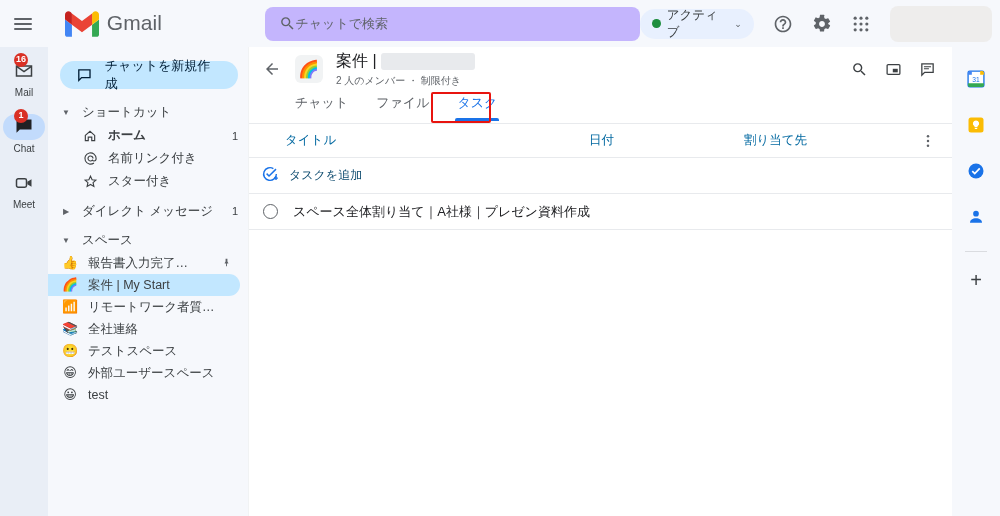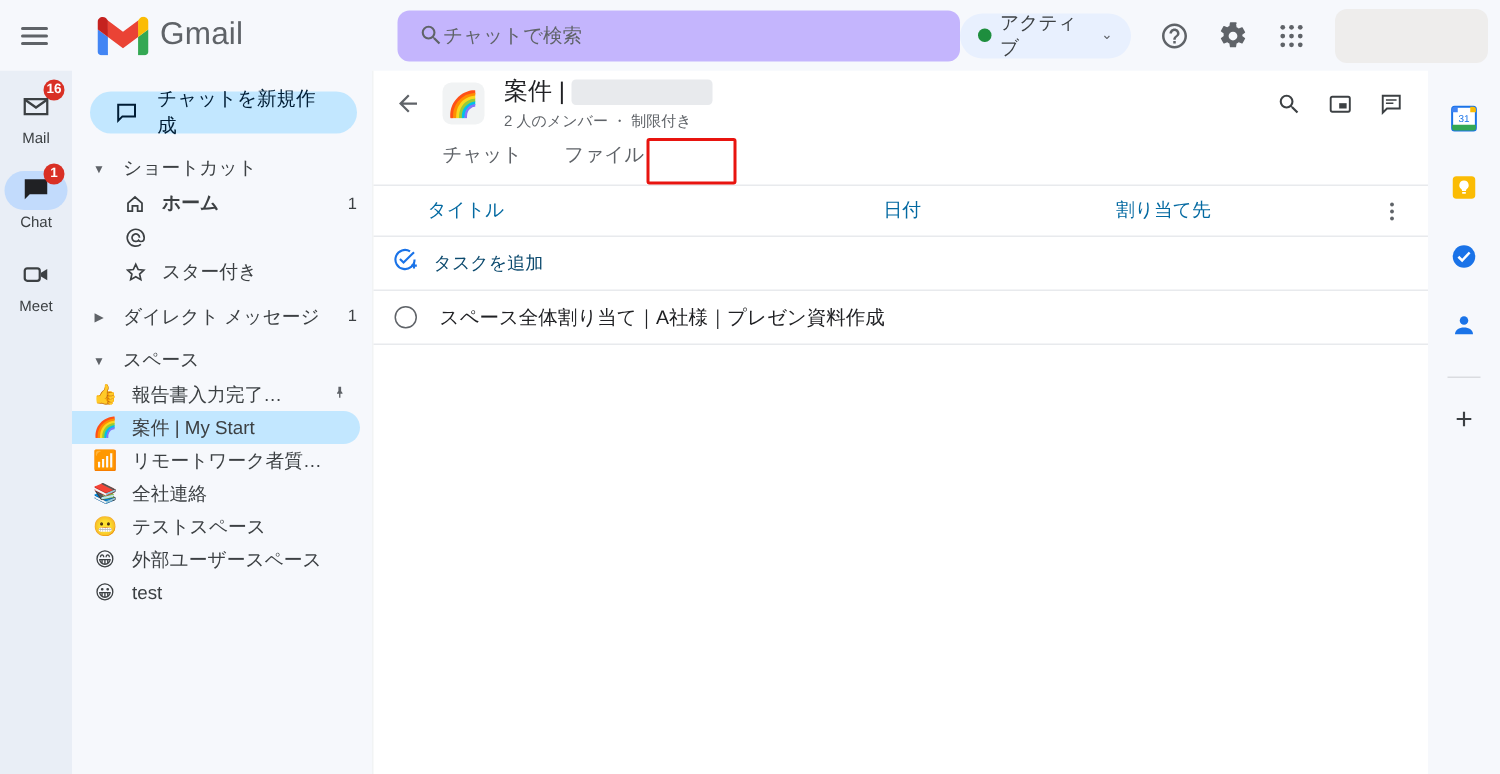--- a/index.html
+++ b/index.html
@@ -88,21 +88,21 @@
     cursor: pointer; margin-bottom: 6px; position: relative;
   }
   .rail-ico {
     width: 42px; height: 26px; border-radius: 13px;
     display: flex; align-items: center; justify-content: center;
     position: relative;
   }
   .rail-item.active .rail-ico { background: #c2dbfc; }
   .rail-label { font-size: 10px; color: #3c4043; margin-top: 3px; }
   .badge {
-    position: absolute; top: -5px; right: 2px;
+    position: absolute; top: -5px; right: 17px;
     background: #d93025; color: #fff;
     font-size: 9px; line-height: 13px;
     min-width: 14px; height: 14px; border-radius: 7px;
     text-align: center; padding: 0 2px;
     font-weight: bold;
   }
 
   
   .sidebar {
     width: 200px; flex: 0 0 200px;
@@ -399,20 +399,21 @@
           <span class="cnt">1</span>
         </div>
 
         <div class="nav-row">
           <span class="tri"></span>
           <span class="ico">
             <svg width="15" height="15" viewBox="0 0 24 24">
                 <path fill="none" stroke="#3c4043" stroke-width="1.8" d="M16 12a4 4 0 10-1 2.6c.6.9 1.6 1.4 2.6 1.4 2 0 3.4-1.8 3.4-4a9 9 0 10-3.5 7.1"></path>
               </svg>
           </span>
+          <span class="lbl">名前リンク付き</span>
         </div>
 
         <div class="nav-row">
           <span class="tri"></span>
           <span class="ico">
             <svg width="15" height="15" viewBox="0 0 24 24">
                 <path fill="none" stroke="#3c4043" stroke-width="1.8" d="M12 3.5l2.6 5.6 6 .7-4.5 4.1 1.3 6-5.4-3.1-5.4 3.1 1.3-6L3.4 9.8l6-.7z"></path>
               </svg>
           </span>
           <span class="lbl">スター付き</span>
@@ -505,20 +506,23 @@
         </div>
       </div>
 
       <div class="tabs">
         <div class="tab">
           <span>チャット</span>
         </div>
         <div class="tab">
           <span>ファイル</span>
         </div>
+        <div class="tab active">
+          <span>タスク</span>
+        </div>
         <div class="annot-box"></div>
       </div>
 
       <div class="table-head">
         <span class="col-title">タイトル</span>
         <span class="col-date">日付</span>
         <span class="col-assignee">割り当て先</span>
         <span class="col-menu">
           <svg width="16" height="16" viewBox="0 0 24 24">
               <g fill="#5f6368">

